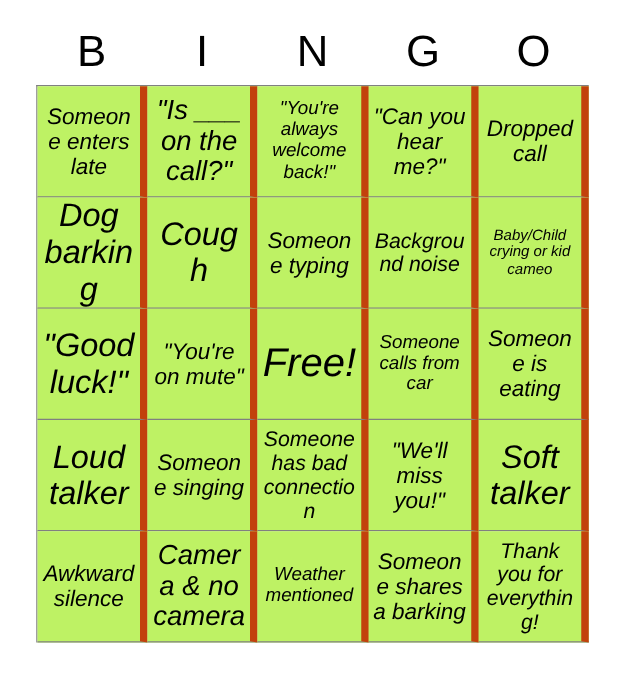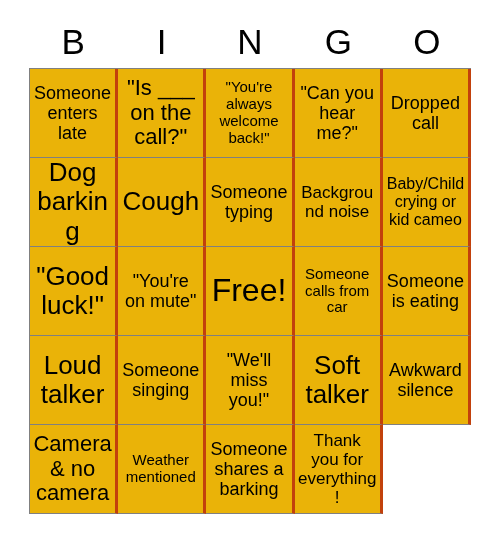--- a/index.html
+++ b/index.html
@@ -43,47 +43,48 @@
   
   .grid {
     display: grid;
     grid-template-columns: repeat(5, 1fr);
     grid-template-rows: repeat(5, 89px);
     border-top: 1px solid #808080;
     border-left: 1px solid #808080;
     background: #ffffff;
   }
   .cell {
-    border-right: 3px solid #c2410c;
+    border-right: 6px solid #c2410c;
     border-bottom: 1px solid #808080;
     display: flex;
     align-items: center;
     justify-content: center;
     text-align: center;
     padding: 2px 3px;
     box-sizing: border-box;
     overflow: hidden;
-    background: #eab308;
+    background: #bef264;
+    font-style: italic;
   }
   .cell-text {
     display: block;
     width: 100%;
     line-height: 1.12;
     color: #000000;
     word-wrap: break-word;
   }
 
   
   .fs-xxl .cell-text { font-size: 32px; }
   .fs-xl  .cell-text { font-size: 26px; }
   .fs-lg  .cell-text { font-size: 22px; }
   .fs-md  .cell-text { font-size: 18px; }
   .fs-sm  .cell-text { font-size: 15px; }
   .fs-xs  .cell-text { font-size: 17px; }
-  .fs-xxs .cell-text { font-size: 16px; }
+  .fs-xxs .cell-text { font-size: 12px; }
 </style>
 </head>
 <body>
 
 <div class="card">
 
   <div class="header">
     <div class="header-letter">B</div>
     <div class="header-letter">I</div>
     <div class="header-letter">N</div>
@@ -136,20 +137,23 @@
       </div>
       <div class="cell fs-md">
         <span class="cell-text">Someone is eating</span>
       </div>
       <div class="cell fs-xl">
         <span class="cell-text">Loud talker</span>
       </div>
       <div class="cell fs-md">
         <span class="cell-text">Someone singing</span>
       </div>
+      <div class="cell fs-xs">
+        <span class="cell-text">Someone has bad connection</span>
+      </div>
       <div class="cell fs-md">
         <span class="cell-text">"We'll miss you!"</span>
       </div>
       <div class="cell fs-xl">
         <span class="cell-text">Soft talker</span>
       </div>
       <div class="cell fs-md">
         <span class="cell-text">Awkward silence</span>
       </div>
       <div class="cell fs-lg">

